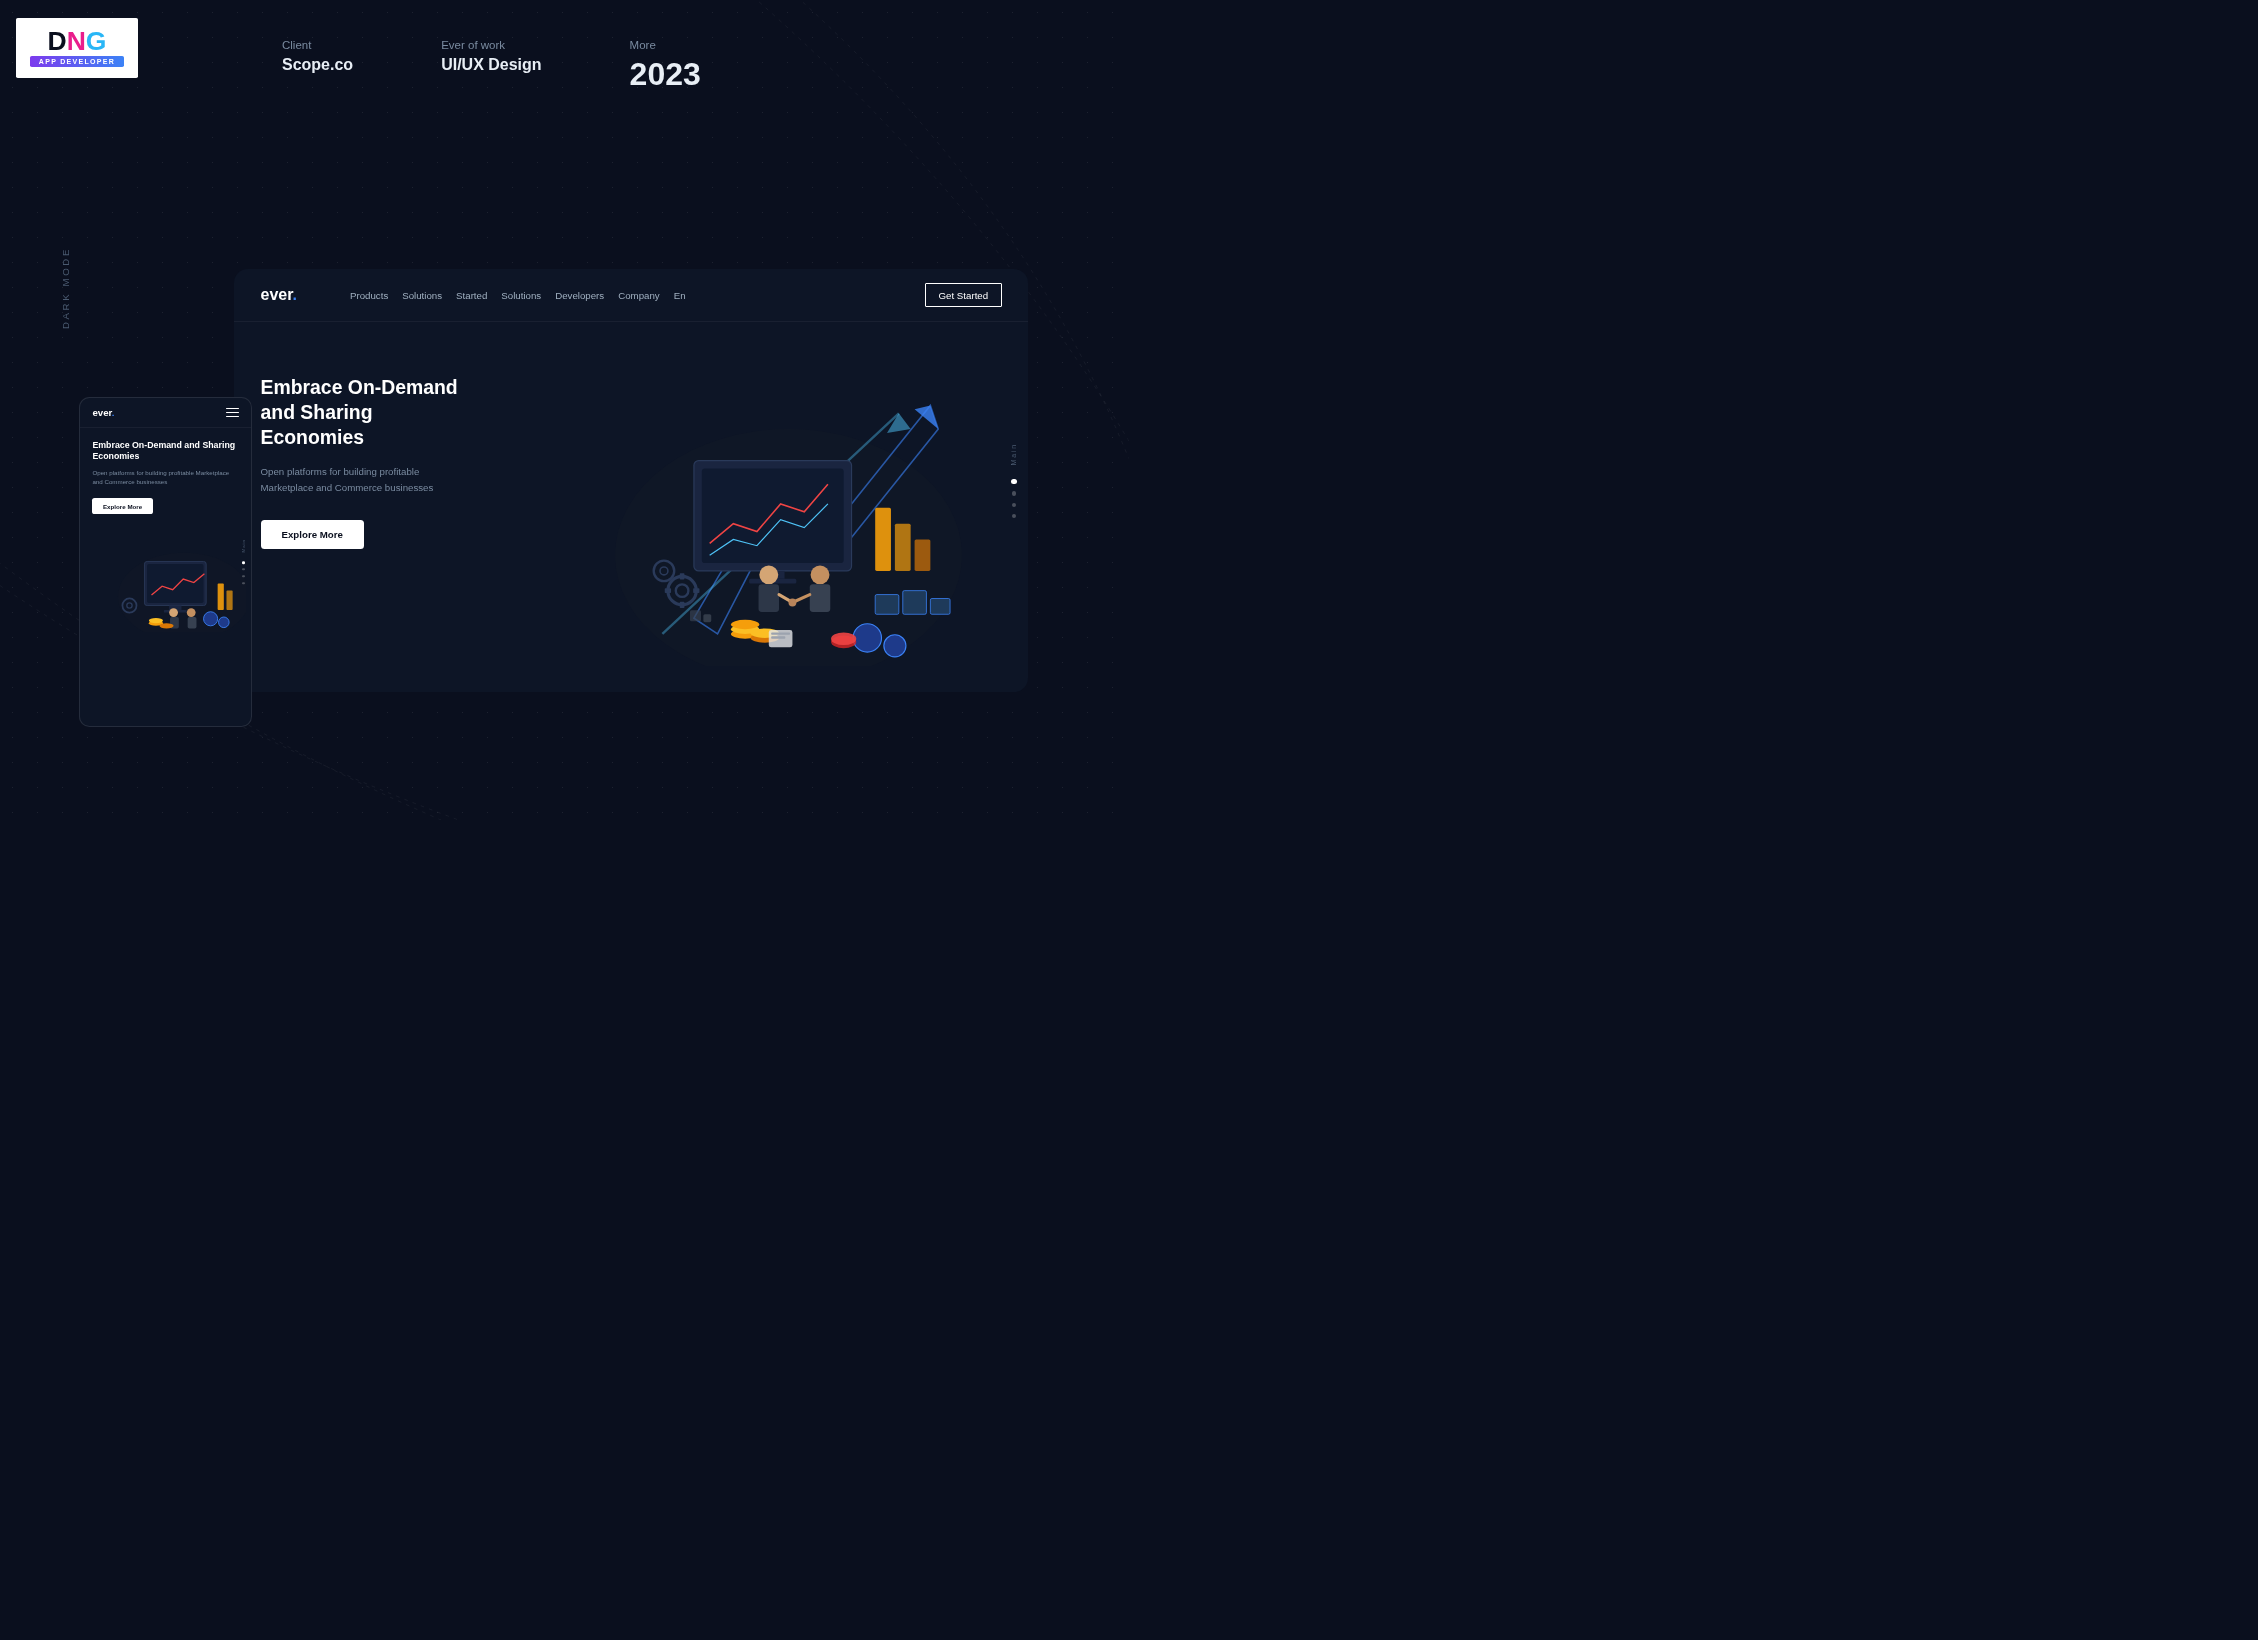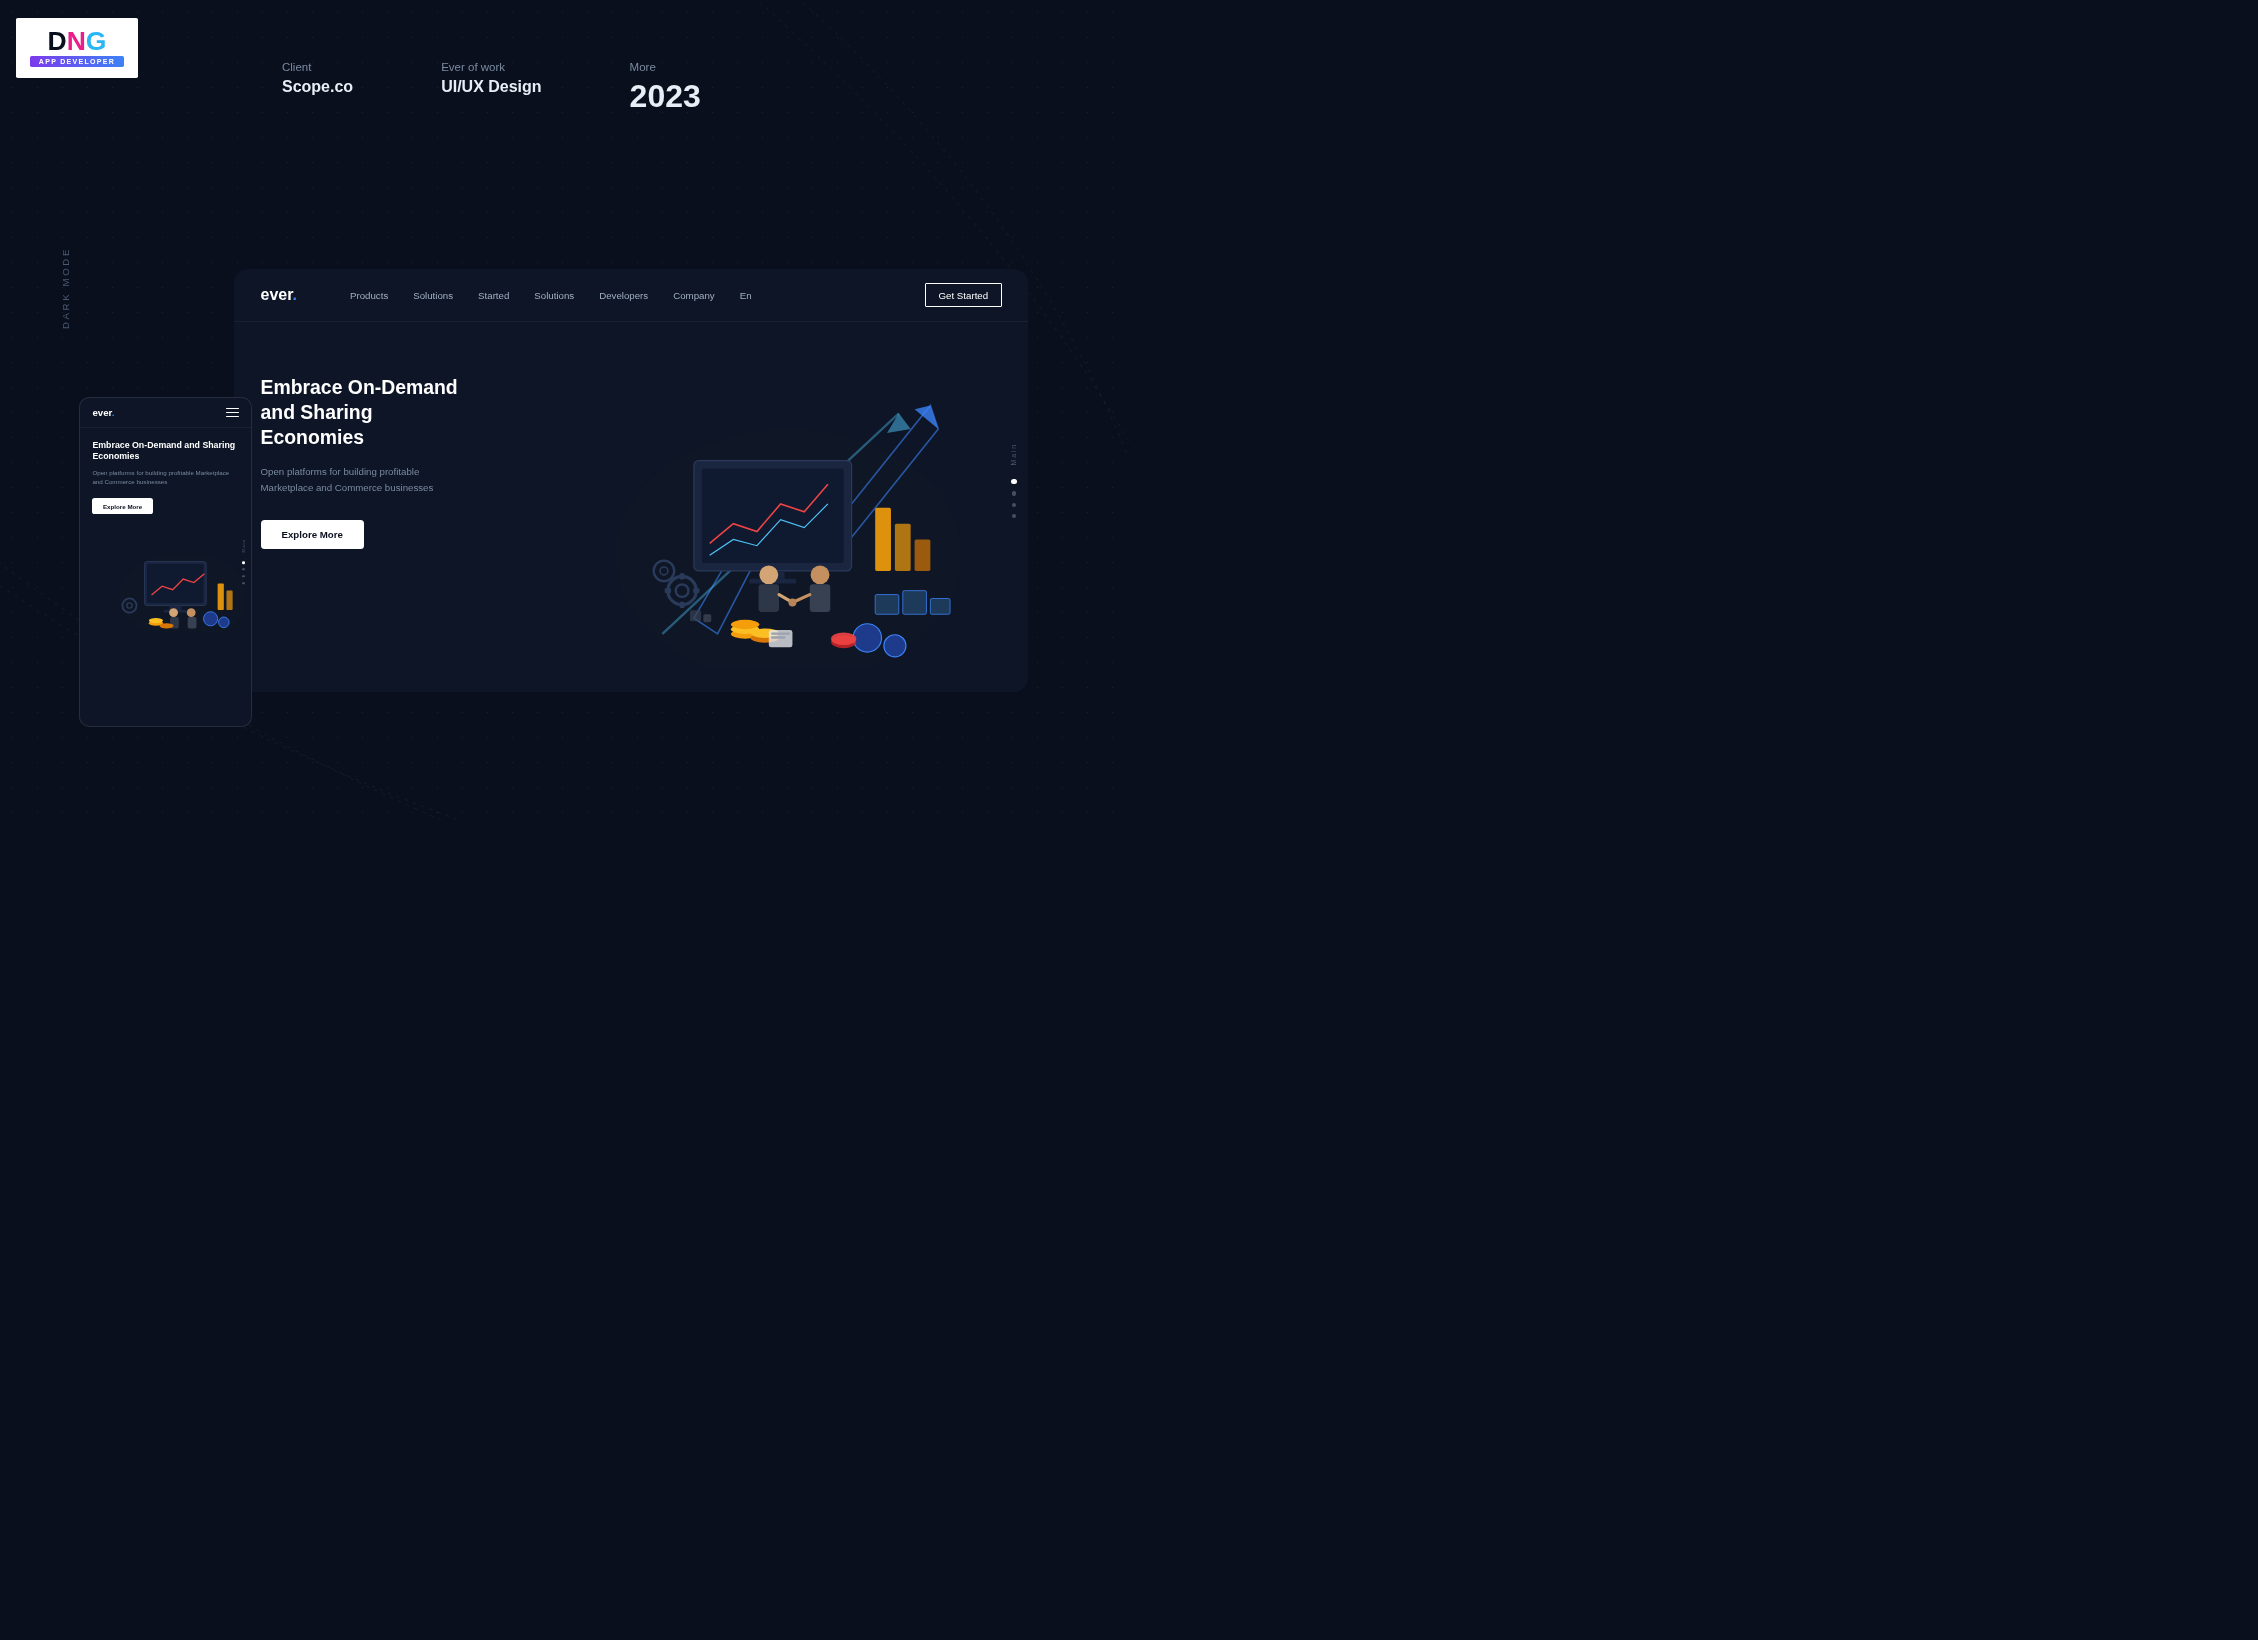--- a/index.html
+++ b/index.html
@@ -51,21 +51,21 @@
       font-weight: 700;
       letter-spacing: 1.3px;
       padding: 1.8px 8.8px;
       margin-top: 1.8px;
       border-radius: 1.8px;
     }
 
     
     .project-info {
       position: absolute;
-      top: 61px;
+      top: 39px;
       left: 282px;
       z-index: 10;
       display: flex;
       gap: 88px;
     }
     .info-item {}
     .info-label {
       color: #7a8ba0;
       font-size: 11.5px;
       margin-bottom: 5.3px;
@@ -119,21 +119,21 @@
     }
     .nav-logo {
       color: white;
       font-size: 16px;
       font-weight: 700;
       margin-right: 53px;
     }
     .nav-logo span { color: #3b82f6; }
     .nav-links {
       display: flex;
-      gap: 25px;
+      gap: 14px;
       flex: 1;
       align-items: flex-start;
     }
     .nav-link {
       color: #a0b0c0;
       font-size: 9.7px;
       cursor: pointer;
       white-space: nowrap;
     }
     .nav-cta {

